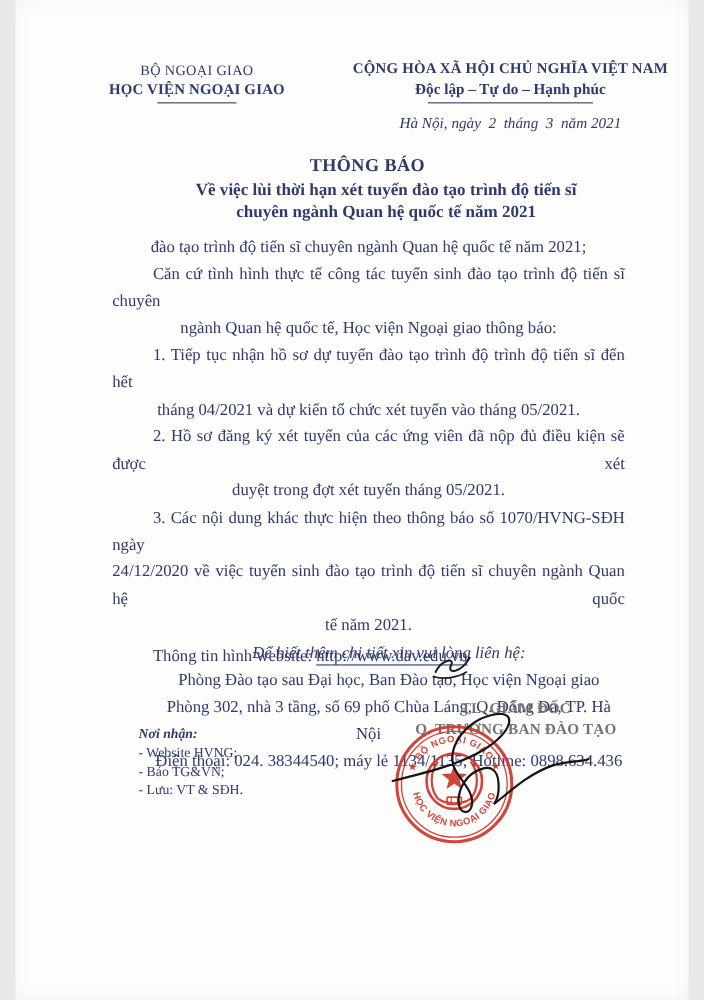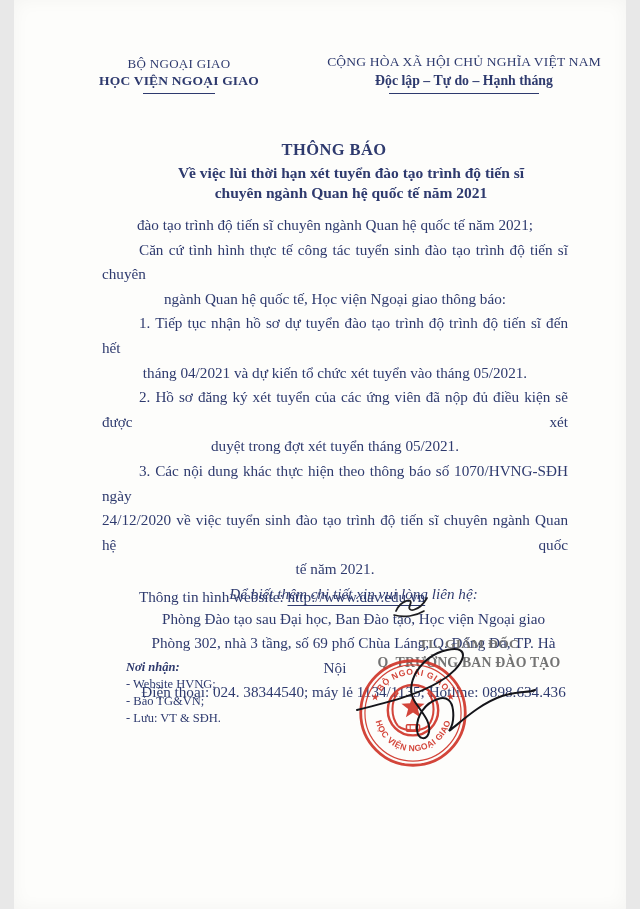--- a/index.html
+++ b/index.html
@@ -13,21 +13,21 @@
     color:#2e3a6e;
     overflow:hidden;
   }
   
   .hdr-left{position:absolute;left:52px;top:55px;width:226px;text-align:center;line-height:17px;}
   .hdr-left .l1{font-size:13px;letter-spacing:.3px;}
   .hdr-left .l2{font-size:13.5px;font-weight:bold;letter-spacing:.2px;}
   .rule{height:0;border-top:1.4px solid #2e3a6e;margin:4px auto 0;}
   .rule-left{width:72px;}
   .hdr-right{position:absolute;left:288px;top:53px;width:324px;text-align:center;line-height:17px;}
-  .hdr-right .r1{font-size:13.5px;font-weight:normal;letter-spacing:.2px;}
+  .hdr-right .r1{font-size:13.5px;font-weight:bold;letter-spacing:.2px;}
   .hdr-right .r2{font-size:13.8px;font-weight:bold;margin-top:2px;}
   .rule-right{width:150px;}
   .dateline{font-size:13.8px;font-style:italic;margin-top:9px;white-space:pre;}
   
   .title-block{position:absolute;left:0;top:140px;width:640px;text-align:center;}
   .title-block .t1{font-size:16.5px;font-weight:bold;letter-spacing:.4px;}
   .title-block .t2{font-size:15.5px;font-weight:bold;line-height:20px;padding-left:34px;}
   .title-block .t1{margin-bottom:3px;}
   
   #body-text{position:absolute;left:88px;top:213px;width:466px;font-size:15.2px;line-height:24.6px;}
@@ -54,22 +54,23 @@
 <div class="page">
 
   <div class="hdr-left">
     <div class="l1">BỘ NGOẠI GIAO</div>
     <div class="l2">HỌC VIỆN NGOẠI GIAO</div>
     <div class="rule rule-left"></div>
   </div>
 
   <div class="hdr-right">
     <div class="r1">CỘNG HÒA XÃ HỘI CHỦ NGHĨA VIỆT NAM</div>
-    <div class="r2">Độc lập – Tự do – Hạnh tháng</div>
+    <div class="r2">Độc lập – Tự do – Hạnh phúc</div>
     <div class="rule rule-right"></div>
+    <div class="dateline">Hà Nội, ngày  2  tháng  3  năm 2021</div>
   </div>
 
   <div class="title-block">
     <div class="t1">THÔNG BÁO</div>
     <div class="t2">Về việc lùi thời hạn xét tuyển đào tạo trình độ tiến sĩ</div>
     <div class="t2">chuyên ngành Quan hệ quốc tế năm 2021</div>
   </div>
 
   <div id="body-text">
       <div class="line">đào tạo trình độ tiến sĩ chuyên ngành Quan hệ quốc tế năm 2021;</div>

